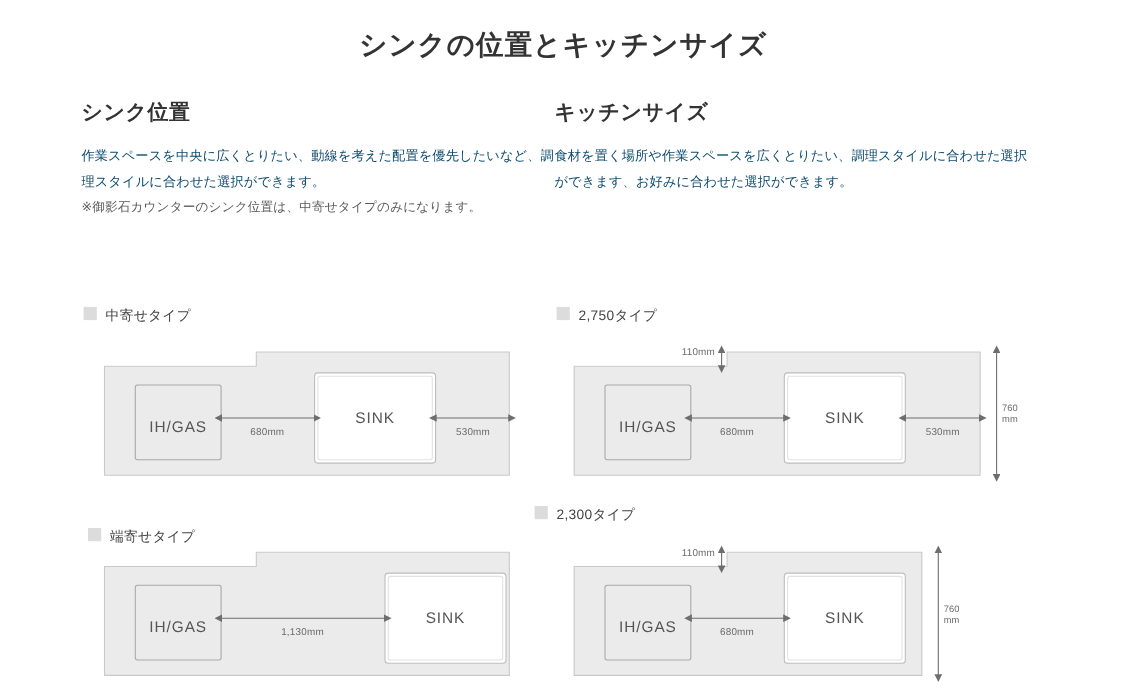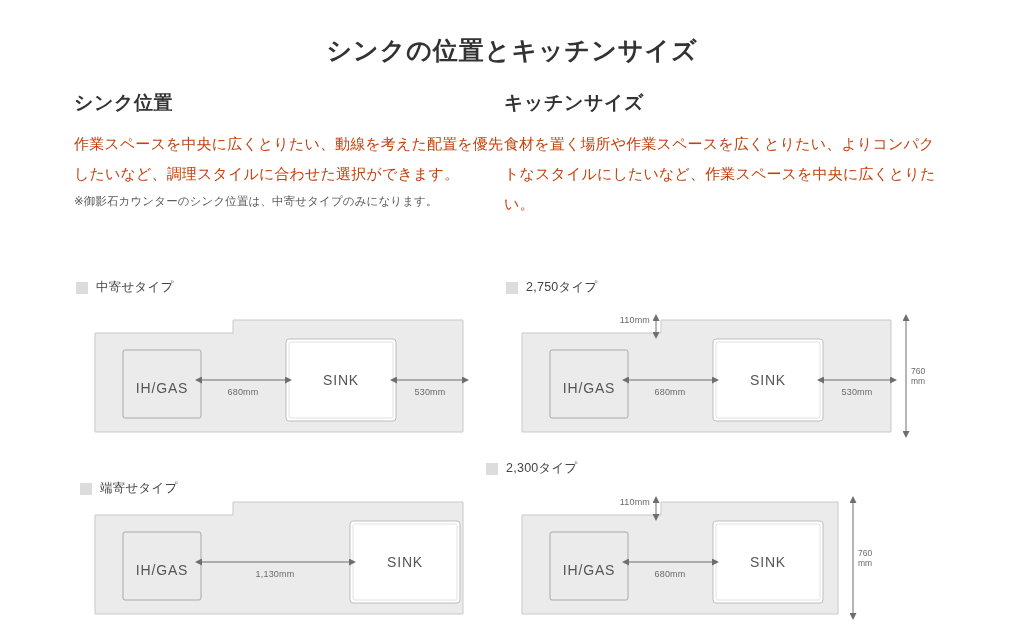--- a/index.html
+++ b/index.html
@@ -20,21 +20,20 @@
   .page-title {
     position: absolute;
     top: 24px;
     left: 0;
     width: 1024px;
     text-align: center;
     font-size: 25px;
     font-weight: bold;
     letter-spacing: 0.04em;
     color: #333333;
-    margin-top: 10px;
   }
 
   
   .columns {
     position: absolute;
     top: 92px;
     left: 0;
     width: 915px;
     height: 544px;
   }
@@ -48,39 +47,39 @@
 
   .col-heading {
     font-size: 19px;
     font-weight: bold;
     color: #333333;
     letter-spacing: 0.03em;
     margin: 0 0 14px 0;
     line-height: 1.2;
   }
   .col-body {
-    font-size: 15px;
+    font-size: 12px;
     line-height: 2.0;
-    color: #c2410c;
+    color: #0c4a6e;
     letter-spacing: 0.01em;
     margin: 0;
   }
   .col-note {
     font-size: 11.5px;
     line-height: 1.9;
     color: #5a5a5a;
     letter-spacing: 0.01em;
     margin: 2px 0 0 0;
   }
 
   
   .type-label {
     position: absolute;
     display: flex;
-    align-items: center;
+    align-items: flex-start;
     gap: 8px;
     font-size: 12.5px;
     color: #444444;
     letter-spacing: 0.02em;
   }
   .type-swatch {
     display: inline-block;
     width: 12px;
     height: 12px;
     background: #dcdcdc;
@@ -123,21 +122,21 @@
 <div class="columns">
 
   <div class="col col-left">
     <h2 class="col-heading">シンク位置</h2>
     <p class="col-body">作業スペースを中央に広くとりたい、動線を考えた配置を優先したいなど、調理スタイルに合わせた選択ができます。</p>
     <p class="col-note">※御影石カウンターのシンク位置は、中寄せタイプのみになります。</p>
   </div>
 
   <div class="col col-right">
     <h2 class="col-heading">キッチンサイズ</h2>
-    <p class="col-body">食材を置く場所や作業スペースを広くとりたい、よりコンパクトなスタイルにしたいなど、作業スペースを中央に広くとりたい。</p>
+    <p class="col-body">食材を置く場所や作業スペースを広くとりたい、調理スタイルに合わせた選択ができます、お好みに合わせた選択ができます。</p>
   </div>
 
 </div>
 
 <div class="type-label" style="left:76px; top:279px;">
   <span class="type-swatch"></span>
   <span>中寄せタイプ</span>
 </div>
 
 <div class="type-label" style="left:506px; top:279px;">

